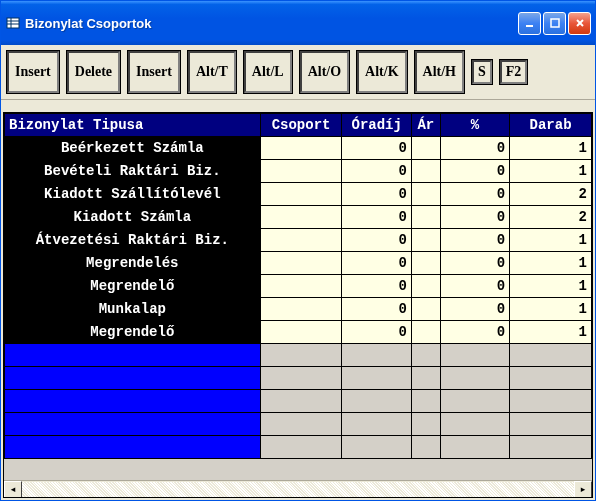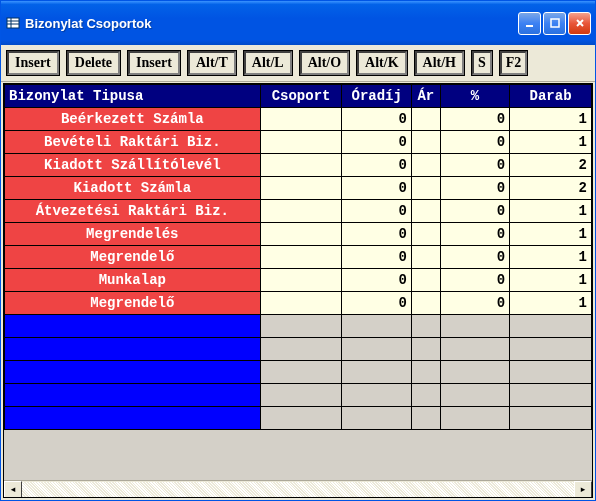--- a/index.html
+++ b/index.html
@@ -5,29 +5,29 @@
 html,body{margin:0;padding:0;font-family:Tahoma,Arial,sans-serif;font-size:11px;background:#ece9d8}
 .window{width:594px;height:499px;border:1px solid #0055e5;background:#ece9d8;display:flex;flex-direction:column;position:relative}
 .titlebar{height:44px;background:linear-gradient(to bottom,#3a93ff 0%,#0262e8 8%,#0054e3 40%,#0054e3 88%,#004bc8 100%);display:flex;align-items:center;padding:0 4px;color:#fff;font-weight:bold;font-size:13px}
 .title-icon{width:16px;height:16px;margin-right:4px;display:flex;align-items:center;justify-content:center}
 .title-text{flex:1;text-shadow:1px 1px 1px rgba(0,0,0,.3)}
 .ctrl-btns{display:flex;gap:2px}
 .ctrl-btn{width:21px;height:21px;border:1px solid #fff;border-radius:3px;display:flex;align-items:center;justify-content:center;font-weight:bold;font-size:12px;font-family:Arial;cursor:pointer}
 .ctrl-min,.ctrl-max{background:linear-gradient(to bottom,#7ba7e8 0%,#3c81f3 50%,#2b71e0 100%);color:#fff}
 .ctrl-close{background:linear-gradient(to bottom,#f4a18c 0%,#e8563a 50%,#d1390e 100%);color:#fff}
 .toolbar{padding:6px 6px;display:flex;gap:8px;align-items:center;border-bottom:1px solid #aca899;background:#ece9d8}
-.tbtn{background:#ece9d8;border:2px solid;border-color:#404040 #808080 #808080 #404040;outline:1px solid #000;padding:2px 6px;font-family:"Times New Roman",serif;font-weight:bold;font-size:14px;cursor:pointer;color:#000}
+.tbtn{background:#ece9d8;border:2px solid;border-color:#404040 #808080 #808080 #404040;outline:1px solid #000;padding:11px 6px;font-family:"Times New Roman",serif;font-weight:bold;font-size:14px;cursor:pointer;color:#000}
 .tbtn.small{padding:2px 4px}
-.grid-wrap{flex:1;margin:1px 2px 2px 2px;display:flex;flex-direction:column;border:1px solid #000;background:#d4d0c8;overflow:hidden}
+.grid-wrap{flex:1;margin:12px 2px 2px 2px;display:flex;flex-direction:column;border:1px solid #000;background:#d4d0c8;overflow:hidden}
 .grid-scroll{flex:1;overflow:hidden}
 table{border-collapse:collapse;width:100%;table-layout:fixed}
 th,td{height:22px;border:1px solid #000;padding:0 4px;overflow:hidden;white-space:nowrap}
 th{background:#000080;color:#fff;font-family:"Courier New",monospace;font-weight:bold;font-size:14px;text-align:center}
 th:first-child{text-align:left}
-td.type{background:#ef4444;color:#fff;font-family:"Courier New",monospace;font-weight:bold;font-size:14px;text-align:center}
+td.type{background:#000000;color:#fff;font-family:"Courier New",monospace;font-weight:bold;font-size:14px;text-align:center}
 td.type.sel{background:#d00000}
 td.num{background:#ffffe4;color:#000;font-family:"Courier New",monospace;font-weight:bold;font-size:14px;text-align:right}
 td.empty-type{background:#0000ff}
 td.empty-data{background:#d4d0c8}
 .hscroll{height:16px;background:#ece9d8;border-top:1px solid #aca899;display:flex;align-items:center}
 .sarrow{width:16px;height:15px;background:#ece9d8;border:1px solid;border-color:#fff #404040 #404040 #fff;display:flex;align-items:center;justify-content:center;font-size:9px;cursor:pointer}
 .strack{flex:1;height:15px;background:repeating-linear-gradient(45deg,#ece9d8,#ece9d8 1px,#fff 1px,#fff 2px)}
 .col0{width:250px}.col1{width:80px}.col2{width:68px}.col3{width:28px}.col4{width:68px}.col5{width:80px}
 </style>
 </head>

